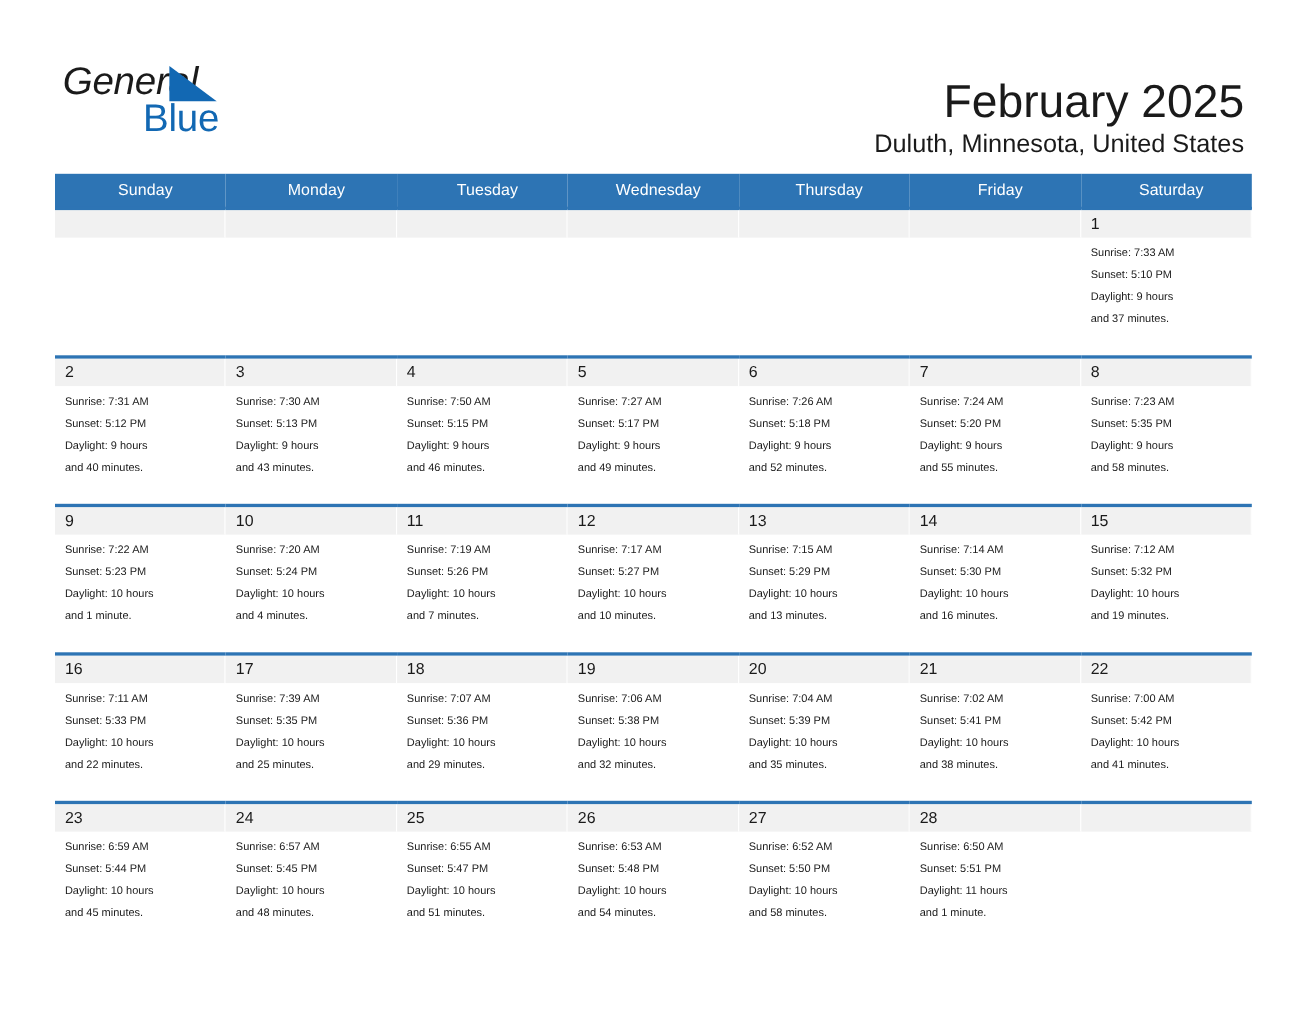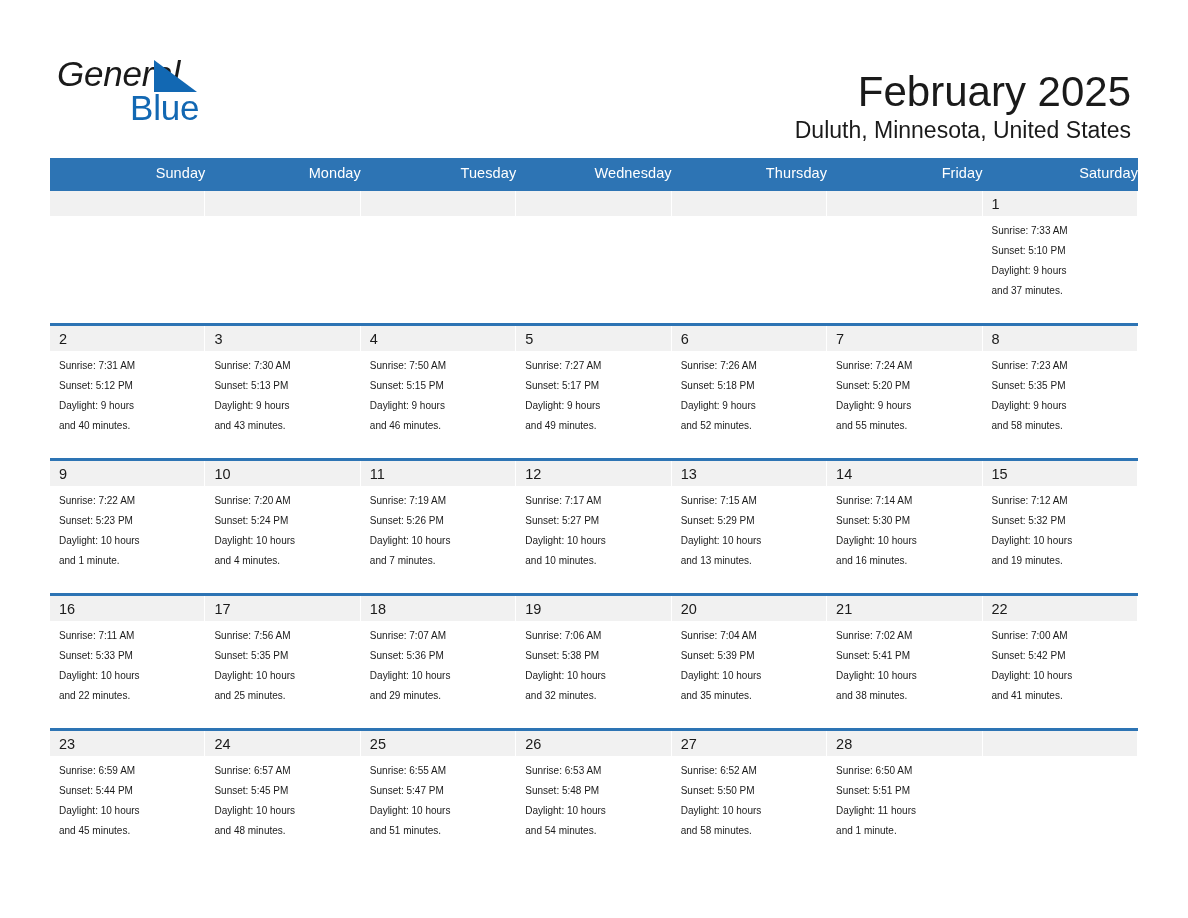--- a/index.html
+++ b/index.html
@@ -91,21 +91,21 @@
   table.cal {
     width: 1088px;
     border-collapse: collapse;
     table-layout: fixed;
   }
   table.cal th {
     background: #2d74b4;
     color: #ffffff;
     font-size: 14.5px;
     font-weight: 400;
-    text-align: right;
+    text-align: center;
     padding: 7px 0 7px 9px;
     height: 29px;
     vertical-align: middle;
     letter-spacing: 0.1px;
   }
   table.cal td {
     width: 155.4px;
     vertical-align: top;
     padding: 0;
     border-top: 3px solid #2d74b4;
@@ -299,21 +299,21 @@
         <tr class="weekrow">
           <td>
               <div class="daynum">16</div>
               <div class="details">Sunrise: 7:11 AM
 Sunset: 5:33 PM
 Daylight: 10 hours
 and 22 minutes.</div>
             </td>
           <td>
               <div class="daynum">17</div>
-              <div class="details">Sunrise: 7:56 AM
+              <div class="details">Sunrise: 7:39 AM
 Sunset: 5:35 PM
 Daylight: 10 hours
 and 25 minutes.</div>
             </td>
           <td>
               <div class="daynum">18</div>
               <div class="details">Sunrise: 7:07 AM
 Sunset: 5:36 PM
 Daylight: 10 hours
 and 29 minutes.</div>

